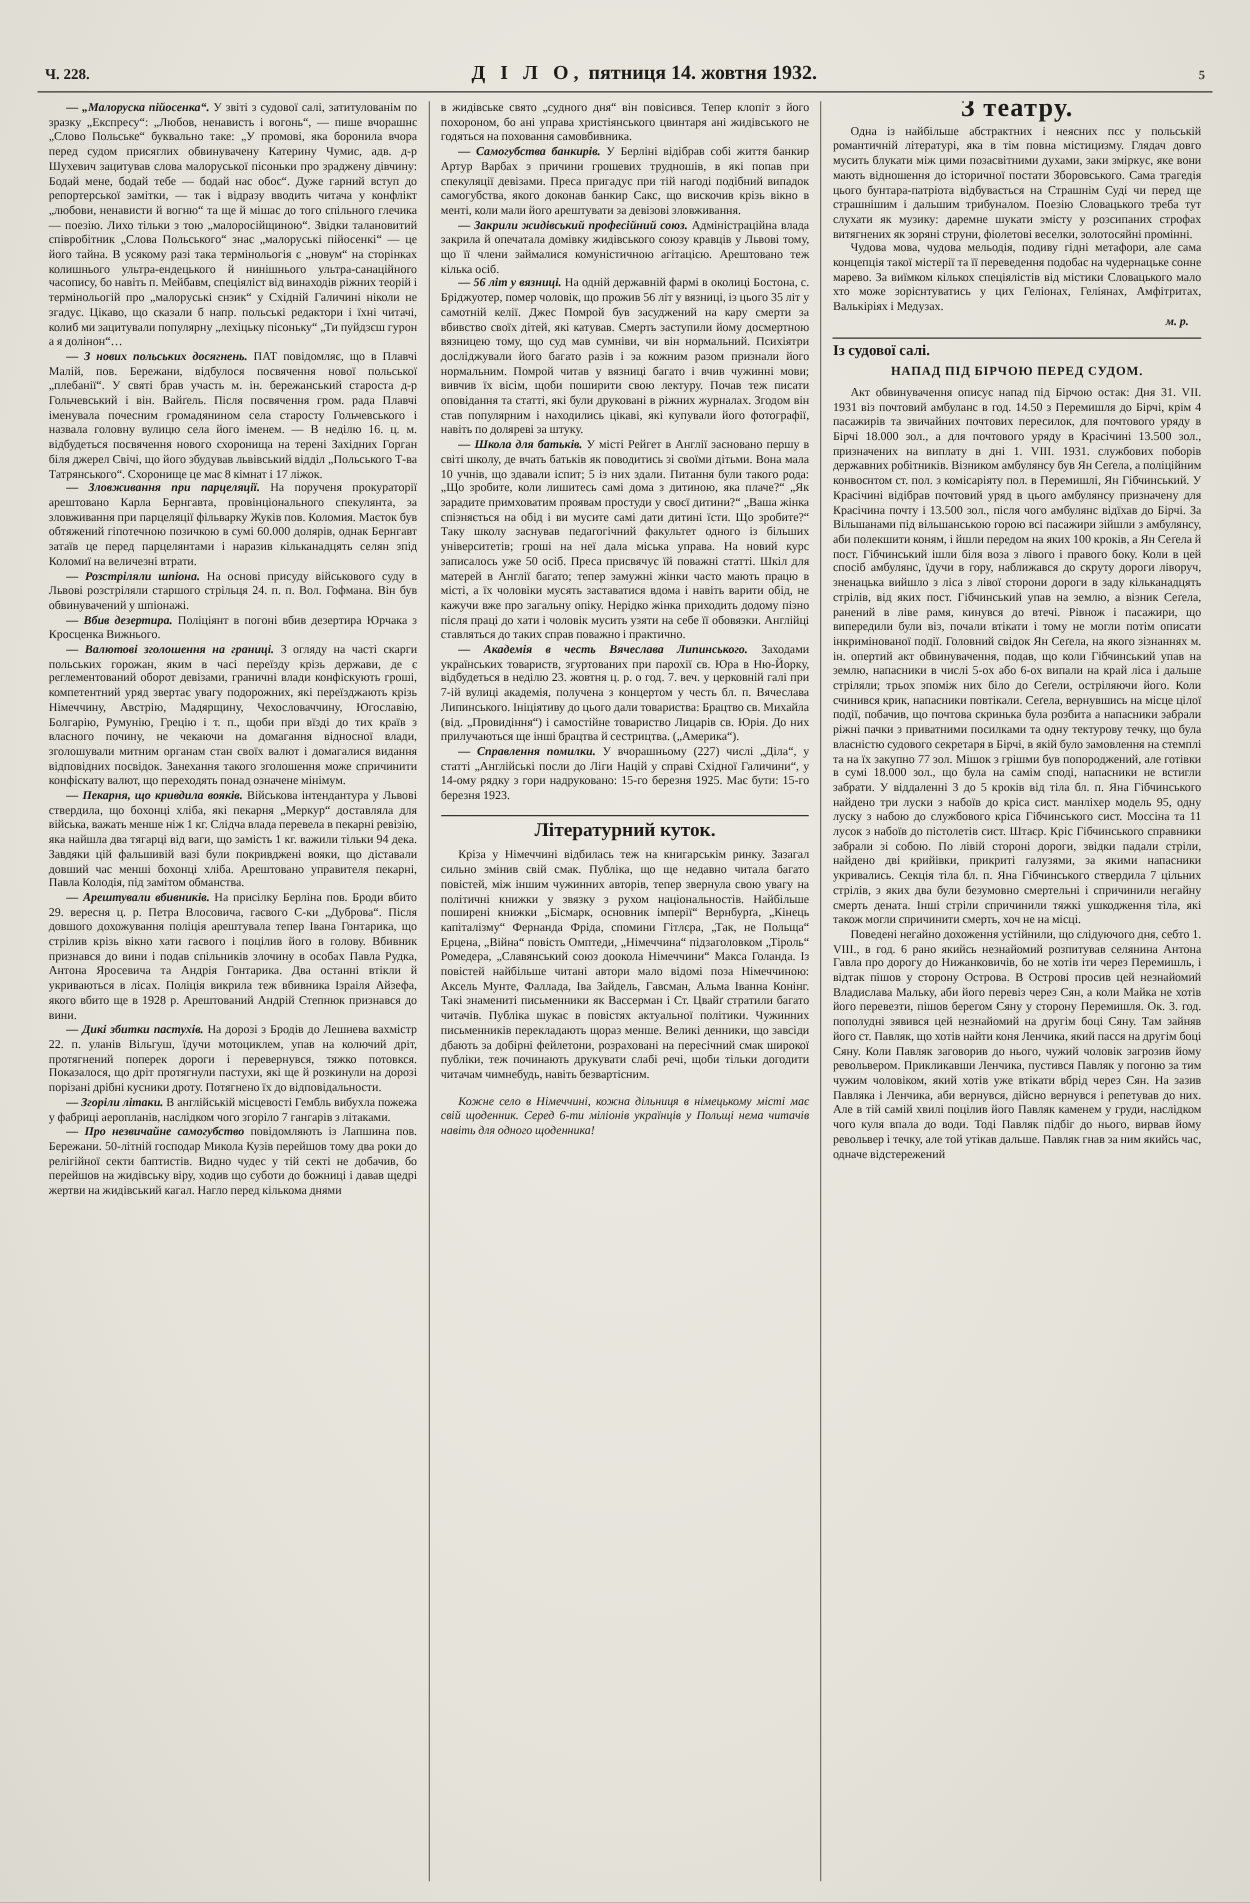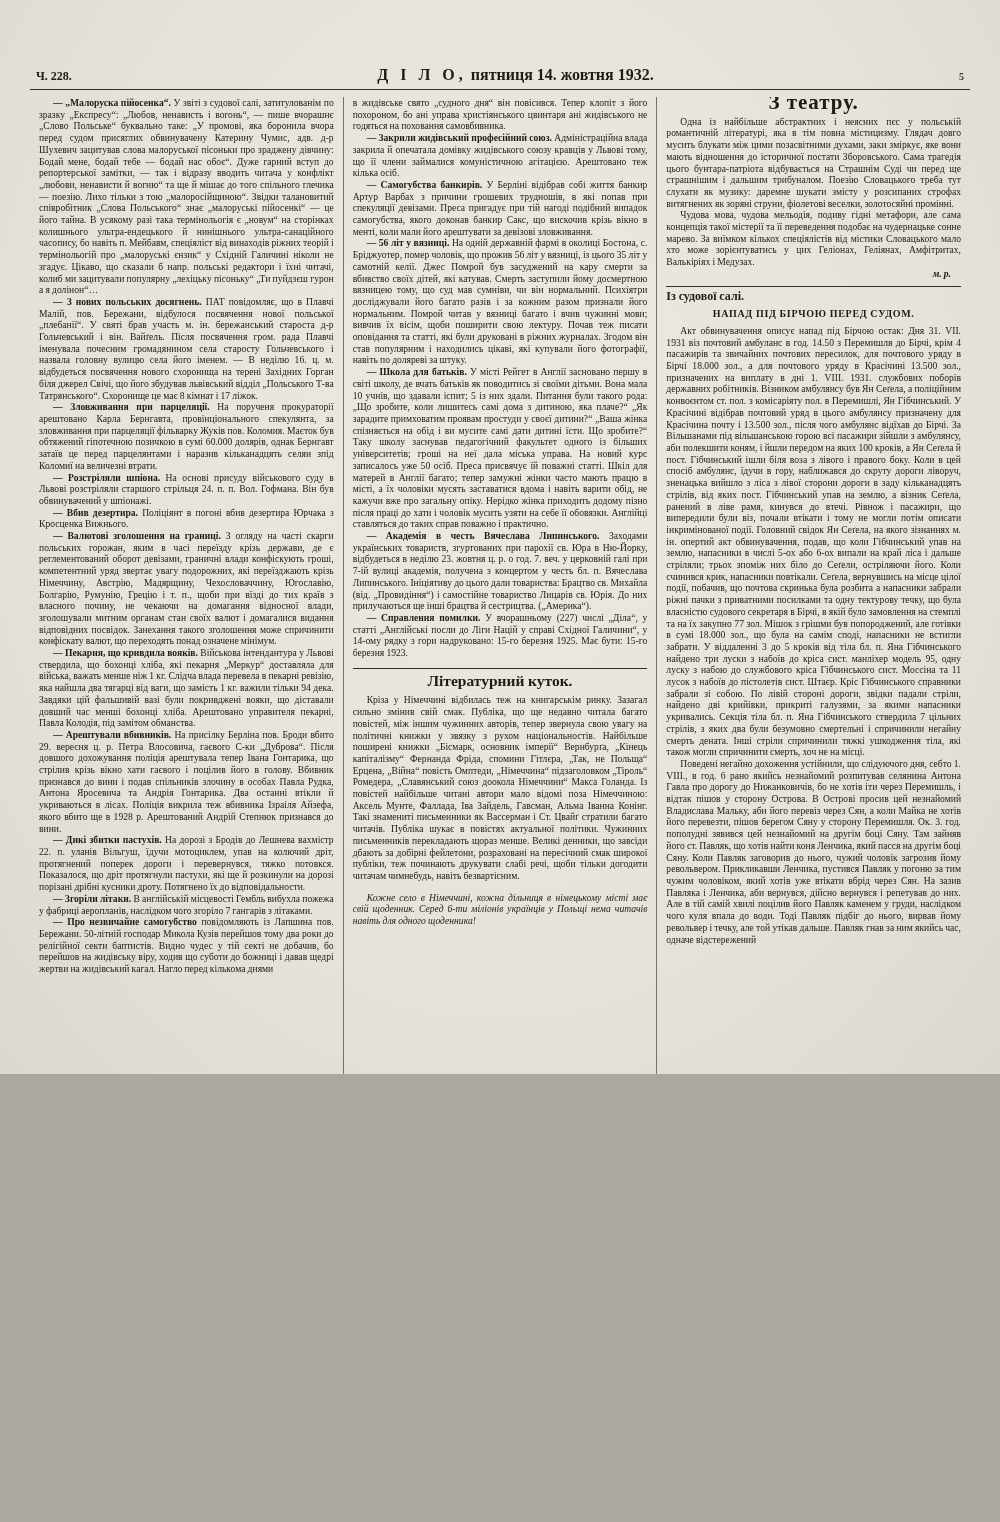--- a/index.html
+++ b/index.html
@@ -1,25 +1,25 @@
 <!DOCTYPE html>
 <html lang="uk"><head>
 <meta charset="utf-8">
 <style>
   html,body{margin:0;padding:0;background:#aaa89f;}
   .page{
     position:relative;
-    width:1000px;height:1074px;
+    width:1000px;height:1522px;
     margin:0 auto;
     box-sizing:border-box;
     background:radial-gradient(ellipse at 50% 40%, #ebe9e1 0%, #e5e3da 60%, #dbd9cf 100%);
     color:#1d1c18;
     font-family:"Liberation Serif","DejaVu Serif",serif;
     overflow:hidden;
-    padding:16px 30px;
+    padding:0 30px;
   }
   .masthead{
     display:flex;align-items:baseline;justify-content:space-between;
     padding:50px 6px 5px 6px;
     border-bottom:1.5px solid #33312a;
   }
   .masthead .issue{font-weight:bold;font-size:12px;}
   .masthead .center{font-size:16px;font-weight:bold;}
   .masthead .center .paper{letter-spacing:4px;}
   .masthead .pageno{font-size:10px;font-weight:bold;color:#3c3a33;}
@@ -33,21 +33,21 @@
     padding:0 9px;
     overflow:hidden;
     text-align:justify;
     font-size:9.6px;
     line-height:11.7px;
     word-spacing:-0.2px;
   }
   .col+.col{border-left:1px solid #76746a;}
   .item,.para{margin:0;text-indent:14px;}
   .item.cont{text-indent:0;}
-  .lead{font-weight:bold;}
+  .lead{font-weight:bold;font-style:italic;}
   
   .theatre-title{font-size:21px;font-weight:bold;text-align:center;margin:0 0 7px 0;letter-spacing:1px;text-indent:0;}
   .theatre-sub{margin:0 0 5px 0;text-indent:10px;font-size:10px;}
   .theatre-sub .venue{font-weight:bold;letter-spacing:0.6px;}
   .theatre-sub .play{font-style:italic;}
   .signature{text-align:right;font-style:italic;font-weight:bold;padding-right:10px;margin:0 0 1px 0;text-indent:0;}
   
   .court{border-top:1px solid #33312a;margin-top:6px;padding-top:4px;}
   .court-title{font-size:12px;font-weight:bold;margin:0 0 6px 0;text-indent:0;}
   .court-headline{text-align:center;font-weight:bold;font-size:10px;letter-spacing:0.7px;margin:0 0 5px 0;text-indent:0;}
@@ -95,23 +95,23 @@
           <p class="item"><b class="lead">— Про незвичайне самогубство</b> <span>повідомляють із Лапшина пов. Бережани. 50-літній господар Микола Кузів перейшов тому два роки до релігійної секти баптистів. Видно чудес у тій секті не добачив, бо перейшов на жидівську віру, ходив що суботи до божниці і давав щедрі жертви на жидівський кагал. Нагло перед кількома днями</span></p>
         </div>
     </section>
 
     <section class="col">
       <div>
 
           <p class="item cont"> <span>в жидівське свято „судного дня“ він повісився. Тепер клопіт з його похороном, бо ані управа христіянського цвинтаря ані жидівського не годяться на поховання самовбивника.</span></p>
 
 
+          <p class="item"><b class="lead">— Самогубства банкирів.</b> <span>У Берліні відібрав собі життя банкир Артур Варбах з причини грошевих трудношів, в які попав при спекуляції девізами. Преса пригадує при тій нагоді подібний випадок самогубства, якого доконав банкир Сакс, що вискочив крізь вікно в менті, коли мали його арештувати за девізові зловживання.</span></p>
+
           <p class="item"><b class="lead">— Закрили жидівський професійний союз.</b> <span>Адміністраційна влада закрила й опечатала домівку жидівського союзу кравців у Львові тому, що її члени займалися комуністичною агітацією. Арештовано теж кілька осіб.</span></p>
-
-          <p class="item"><b class="lead">— Самогубства банкирів.</b> <span>У Берліні відібрав собі життя банкир Артур Варбах з причини грошевих трудношів, в які попав при спекуляції девізами. Преса пригадує при тій нагоді подібний випадок самогубства, якого доконав банкир Сакс, що вискочив крізь вікно в менті, коли мали його арештувати за девізові зловживання.</span></p>
 
           <p class="item"><b class="lead">— 56 літ у вязниці.</b> <span>На одній державній фармі в околиці Бостона, с. Бріджуотер, помер чоловік, що прожив 56 літ у вязниці, із цього 35 літ у самотній келії. Джес Помрой був засуджений на кару смерти за вбивство своїх дітей, які катував. Смерть заступили йому досмертною вязницею тому, що суд мав сумніви, чи він нормальний. Психіятри досліджували його багато разів і за кожним разом признали його нормальним. Помрой читав у вязниці багато і вчив чужинні мови; вивчив їх вісім, щоби поширити свою лектуру. Почав теж писати оповідання та статті, які були друковані в ріжних журналах. Згодом він став популярним і находились цікаві, які купували його фотографії, навіть по доляреві за штуку.</span></p>
 
           <p class="item"><b class="lead">— Школа для батьків.</b> <span>У місті Рейгет в Англії засновано першу в світі школу, де вчать батьків як поводитись зі своїми дітьми. Вона мала 10 учнів, що здавали іспит; 5 із них здали. Питання були такого рода: „Що зробите, коли лишитесь самі дома з дитиною, яка плаче?“ „Як зарадите примховатим проявам простуди у своєї дитини?“ „Ваша жінка спізняється на обід і ви мусите самі дати дитині їсти. Що зробите?“ Таку школу заснував педагогічний факультет одного із більших університетів; гроші на неї дала міська управа. На новий курс записалось уже 50 осіб. Преса присвячує їй поважні статті. Шкіл для матерей в Англії багато; тепер замужні жінки часто мають працю в місті, а їх чоловіки мусять заставатися вдома і навіть варити обід, не кажучи вже про загальну опіку. Нерідко жінка приходить додому пізно після праці до хати і чоловік мусить узяти на себе її обовязки. Англійці ставляться до таких справ поважно і практично.</span></p>
 
           <p class="item"><b class="lead">— Академія в честь Вячеслава Липинського.</b> <span>Заходами українських товариств, згуртованих при парохії св. Юра в Ню-Йорку, відбудеться в неділю 23. жовтня ц. р. о год. 7. веч. у церковній галі при 7-ій вулиці академія, получена з концертом у честь бл. п. Вячеслава Липинського. Ініціятиву до цього дали товариства: Брацтво св. Михайла (від. „Провидіння“) і самостійне товариство Лицарів св. Юрія. До них прилучаються ще інші брацтва й сестрицтва. („Америка“).</span></p>
 
           <p class="item"><b class="lead">— Справлення помилки.</b> <span>У вчорашньому (227) числі „Діла“, у статті „Англійські посли до Ліги Націй у справі Східної Галичини“, у 14-ому рядку з гори надруковано: 15-го березня 1925. Має бути: 15-го березня 1923.</span></p>
         </div>
 

